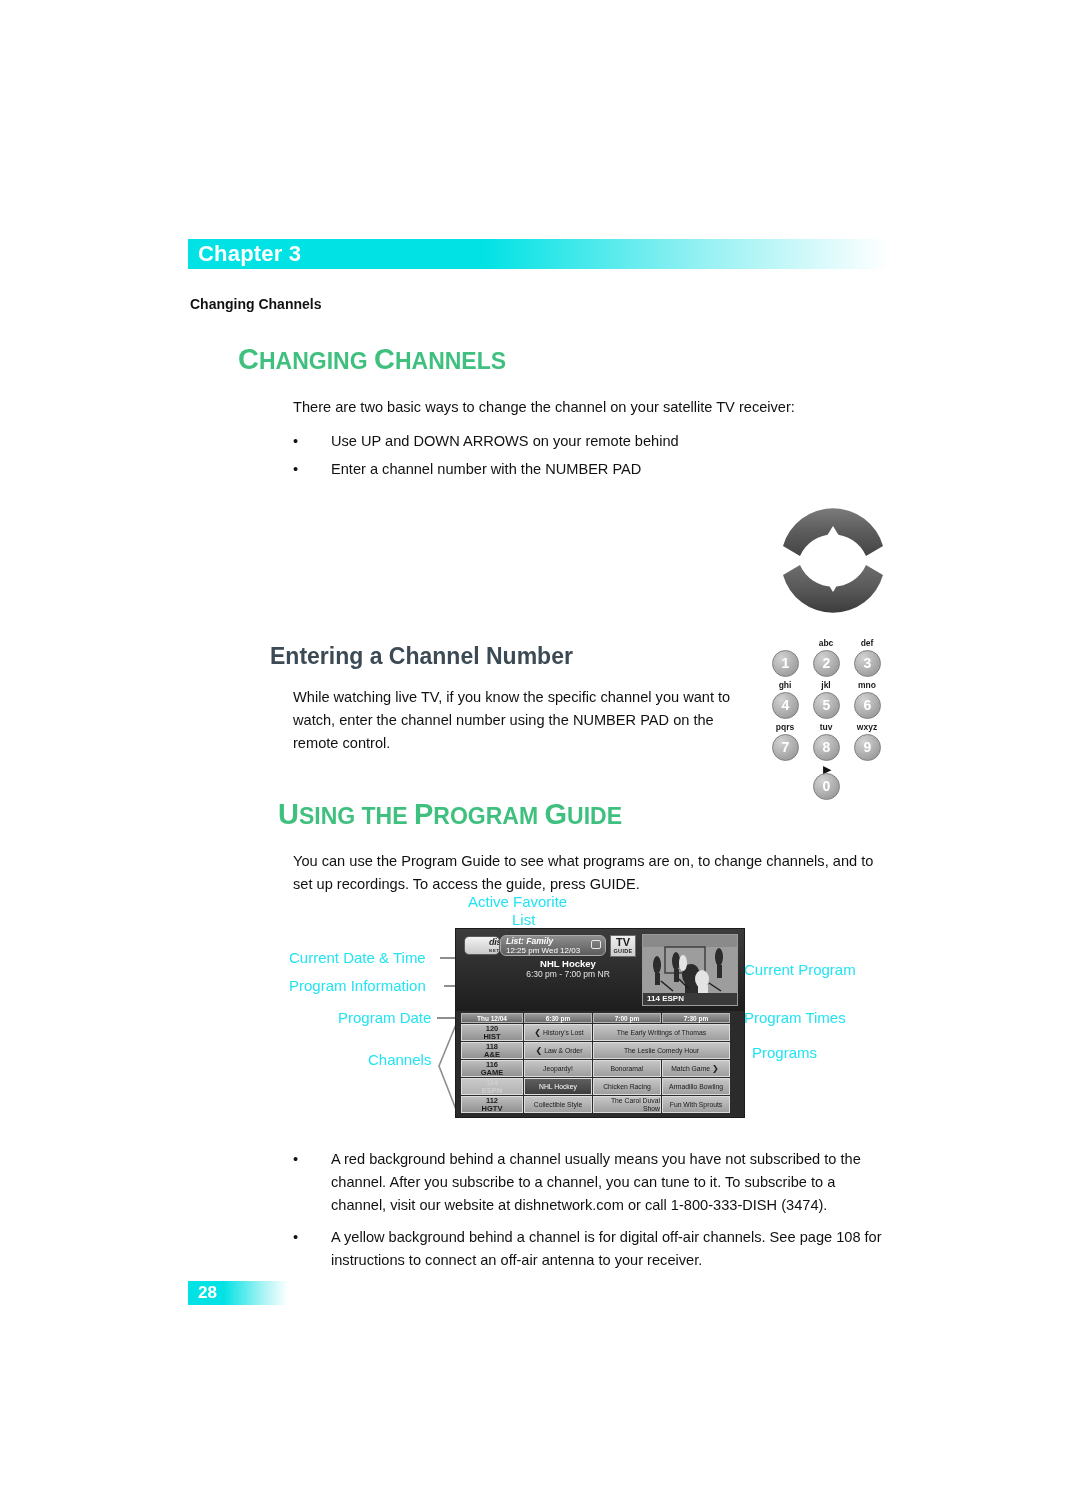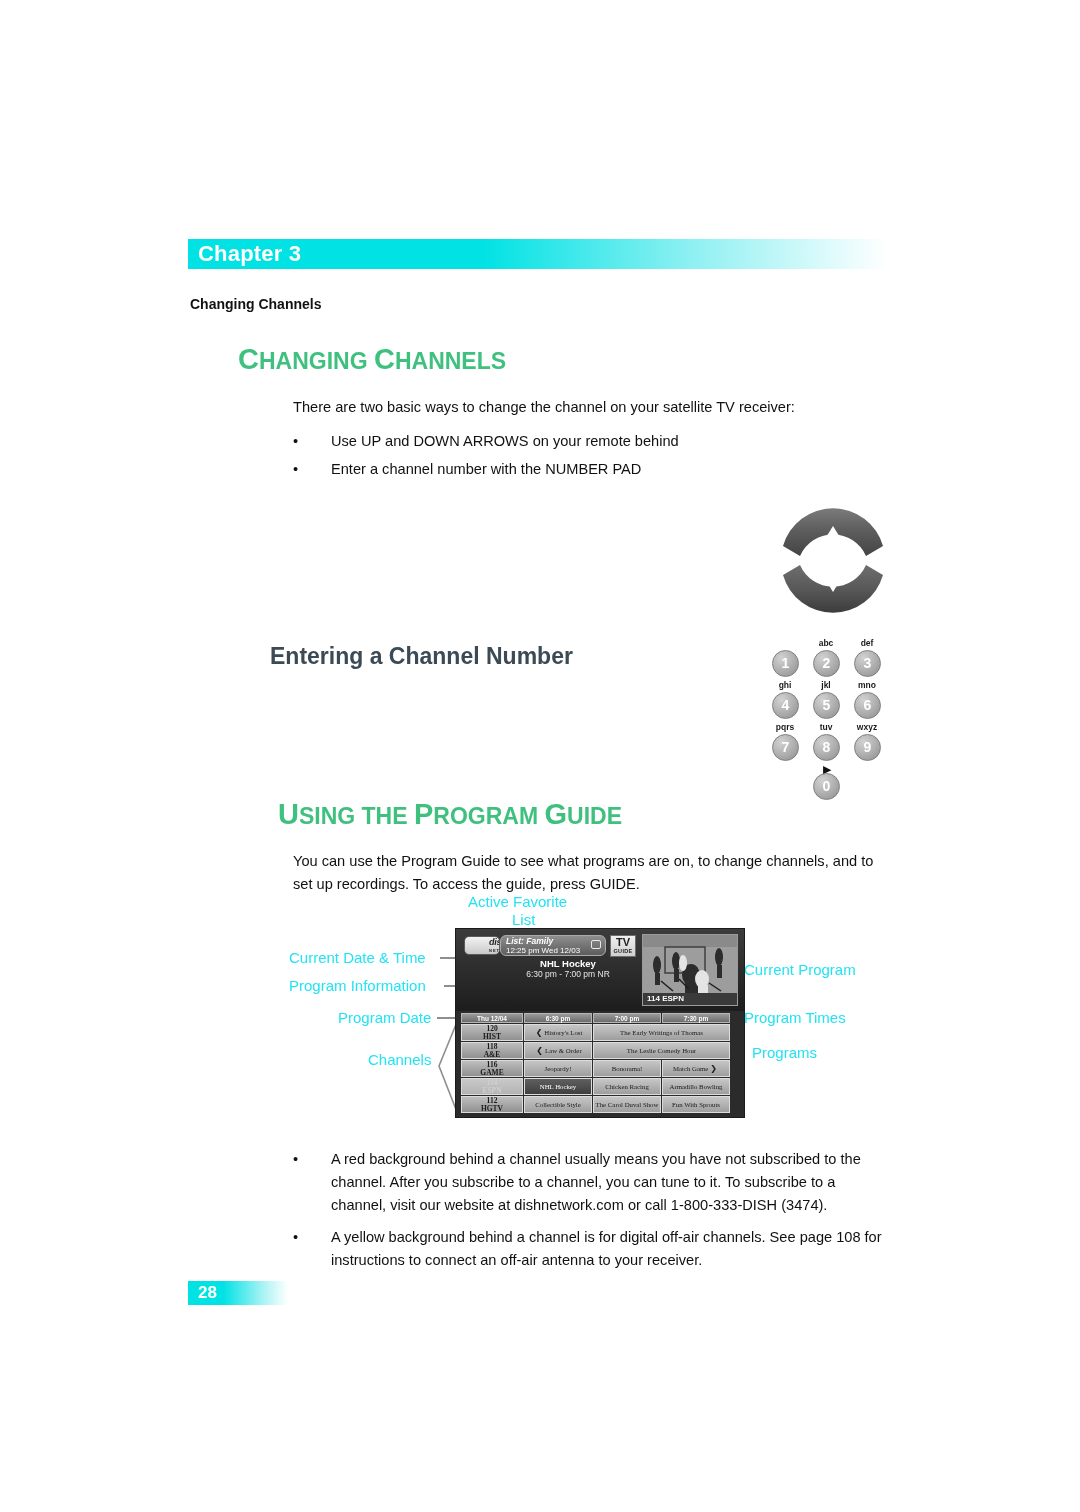--- a/index.html
+++ b/index.html
@@ -300,21 +300,20 @@
     box-sizing: border-box;
     color: #1b1b1b;
     font-size: 6.8px;
     text-align: right;
     display: flex;
     align-items: center;
     justify-content: center;
     margin-right: 1px;
     line-height: 7.5px;
     overflow: hidden;
-    font-family: Liberation Serif, serif;
   }
   .cell.chan {
     width: 62px;
     font-weight: bold;
     font-size: 7.5px;
     flex-direction: column;
     background: linear-gradient(to bottom, #bdbdbd, #919191);
   }
   .cell.chan.dim { color: #cfcfcf; background: linear-gradient(to bottom,#c9c9c9,#b3b3b3); }
   .cell.sel {
@@ -397,20 +396,21 @@
       </defs>
       <path d="M5,36 A52,52 0 0,1 105,36 L88,46 A36,36 0 0,0 22,46 Z" fill="url(#rgUp)" transform="translate(0,2)"></path>
       <path d="M5,69 A52,52 0 0,0 105,69 L88,59 A36,36 0 0,1 22,59 Z" fill="url(#rgDn)" transform="translate(0,-2)"></path>
       <polygon points="55,18 63,31 47,31" fill="#ffffff"></polygon>
       <polygon points="55,84 63,71 47,71" fill="#ffffff"></polygon>
     </svg>
   </div>
 
   <div class="h2-dark" style="left:270px; top:643px;">Entering a Channel Number</div>
 
+  <div class="para" style="left:293px; top:686px; width:465px;">While watching live TV, if you know the specific channel you want to watch, enter the channel number using the NUMBER PAD on the remote control.</div>
 
   <div class="numpad">
 
     <div class="keylbl" style="left:6px;  top:0px;"></div>
     <div class="keylbl" style="left:47px; top:0px;">abc</div>
     <div class="keylbl" style="left:88px; top:0px;">def</div>
     <div class="key" style="left:10px; top:12px;">1</div>
     <div class="key" style="left:51px; top:12px;">2</div>
     <div class="key" style="left:92px; top:12px;">3</div>
 

